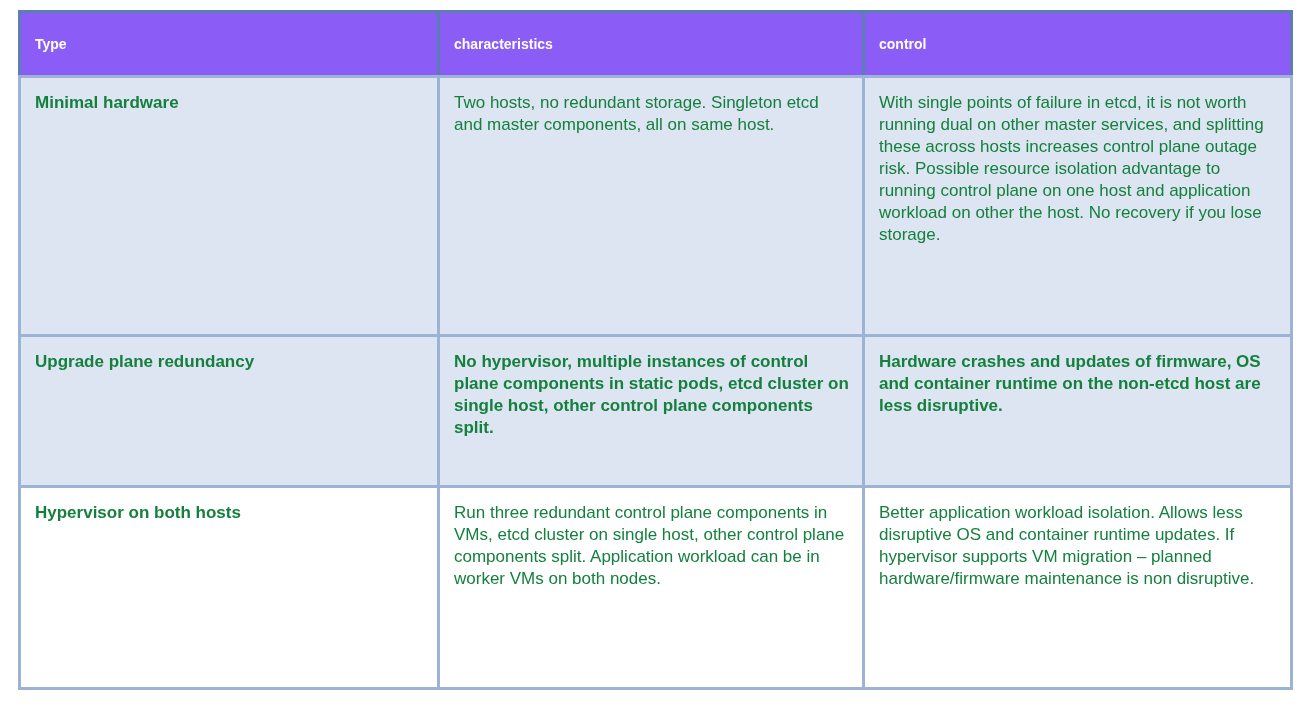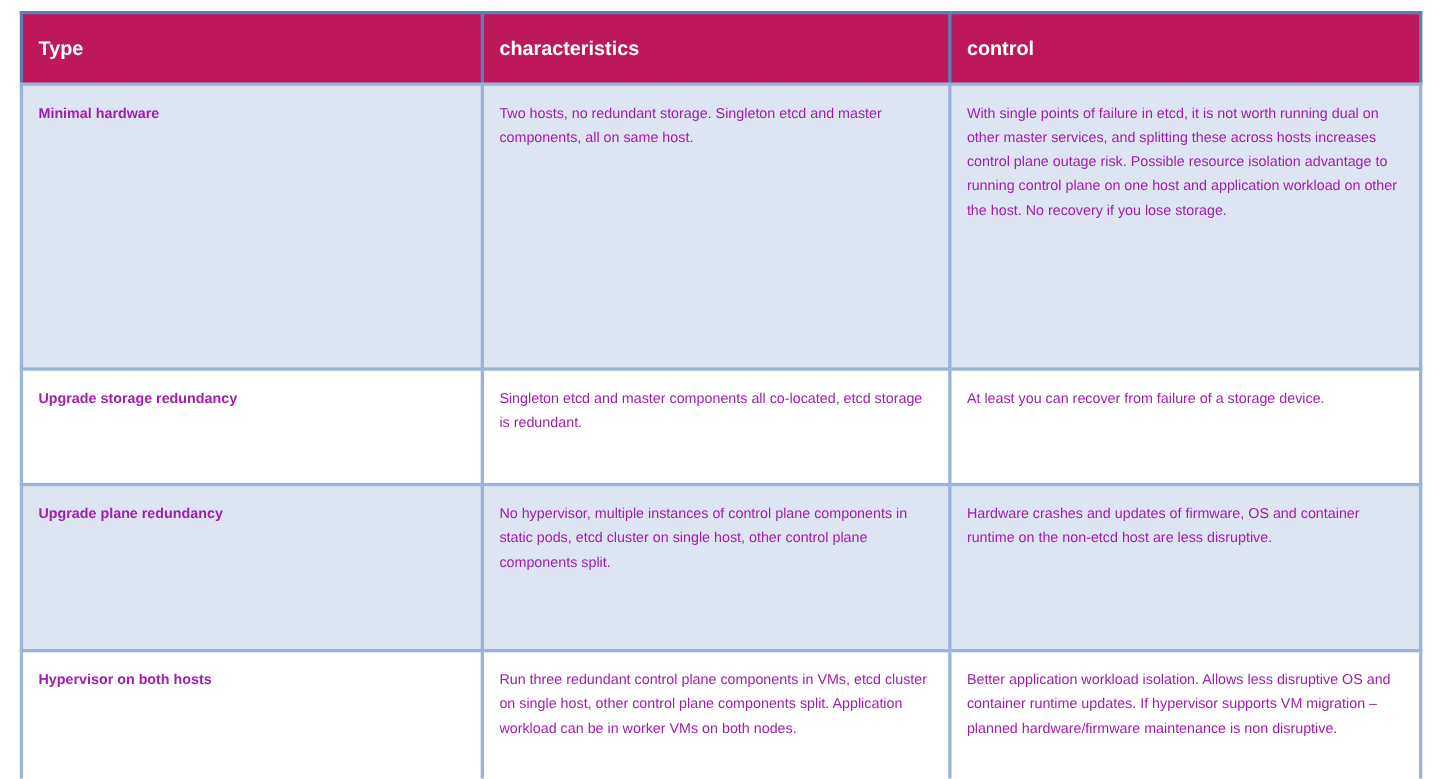--- a/index.html
+++ b/index.html
@@ -17,49 +17,49 @@
   }
   table.spec-table {
     position: absolute;
     left: 18px;
     top: 10px;
     width: 1272px;
     border-collapse: collapse;
     table-layout: fixed;
   }
   .spec-table th {
-    background: #be185d;
+    background: #8b5cf6;
     color: #ffffff;
-    font-size: 18px;
+    font-size: 14px;
     font-weight: bold;
     text-align: left;
     vertical-align: middle;
     padding: 6px 14px;
     height: 50px;
     border: 3px solid #5b7fb5;
     border-bottom: 3px solid #9cb3d6;
   }
   .spec-table td {
     border: 3px solid #9cb3d6;
     vertical-align: top;
     padding: 14px 12px 14px 14px;
-    font-size: 13px;
+    font-size: 17px;
     line-height: 22px;
-    color: #a21caf;
+    color: #15803d;
     background: #ffffff;
   }
   .spec-table tr.alt td {
     background: #dce5f1;
   }
   .spec-table td.type-cell {
     font-weight: bold;
   }
   tr.r1 td { height: 228px; }
   tr.r2 td { height: 74px; }
-  tr.r3 td { height: 120px; }
+  tr.r3 td { height: 120px; font-weight: bold; }
   tr.r4 td { height: 171px; }
 </style>
 </head>
 <body>
 
 <div class="page">
   <table class="spec-table">
     <colgroup>
       <col style="width:419px">
       <col style="width:425px">
@@ -71,25 +71,20 @@
         <th>characteristics</th>
         <th>control</th>
       </tr>
     </thead>
     <tbody>
       <tr class="alt r1">
         <td class="type-cell">Minimal hardware</td>
         <td>Two hosts, no redundant storage. Singleton etcd and master components, all on same host.</td>
         <td>With single points of failure in etcd, it is not worth running dual on other master services, and splitting these across hosts increases control plane outage risk. Possible resource isolation advantage to running control plane on one host and application workload on other the host. No recovery if you lose storage.</td>
       </tr>
-      <tr class="r2">
-        <td class="type-cell">Upgrade storage redundancy</td>
-        <td>Singleton etcd and master components all co-located, etcd storage is redundant.</td>
-        <td>At least you can recover from failure of a storage device.</td>
-      </tr>
       <tr class="alt r3">
         <td class="type-cell">Upgrade plane redundancy</td>
         <td>No hypervisor, multiple instances of control plane components in static pods, etcd cluster on single host, other control plane components split.</td>
         <td>Hardware crashes and updates of firmware, OS and container runtime on the non-etcd host are less disruptive.</td>
       </tr>
       <tr class="r4">
         <td class="type-cell">Hypervisor on both hosts</td>
         <td>Run three redundant control plane components in VMs, etcd cluster on single host, other control plane components split. Application workload can be in worker VMs on both nodes.</td>
         <td>Better application workload isolation. Allows less disruptive OS and container runtime updates. If hypervisor supports VM migration – planned hardware/firmware maintenance is non disruptive.</td>
       </tr>

